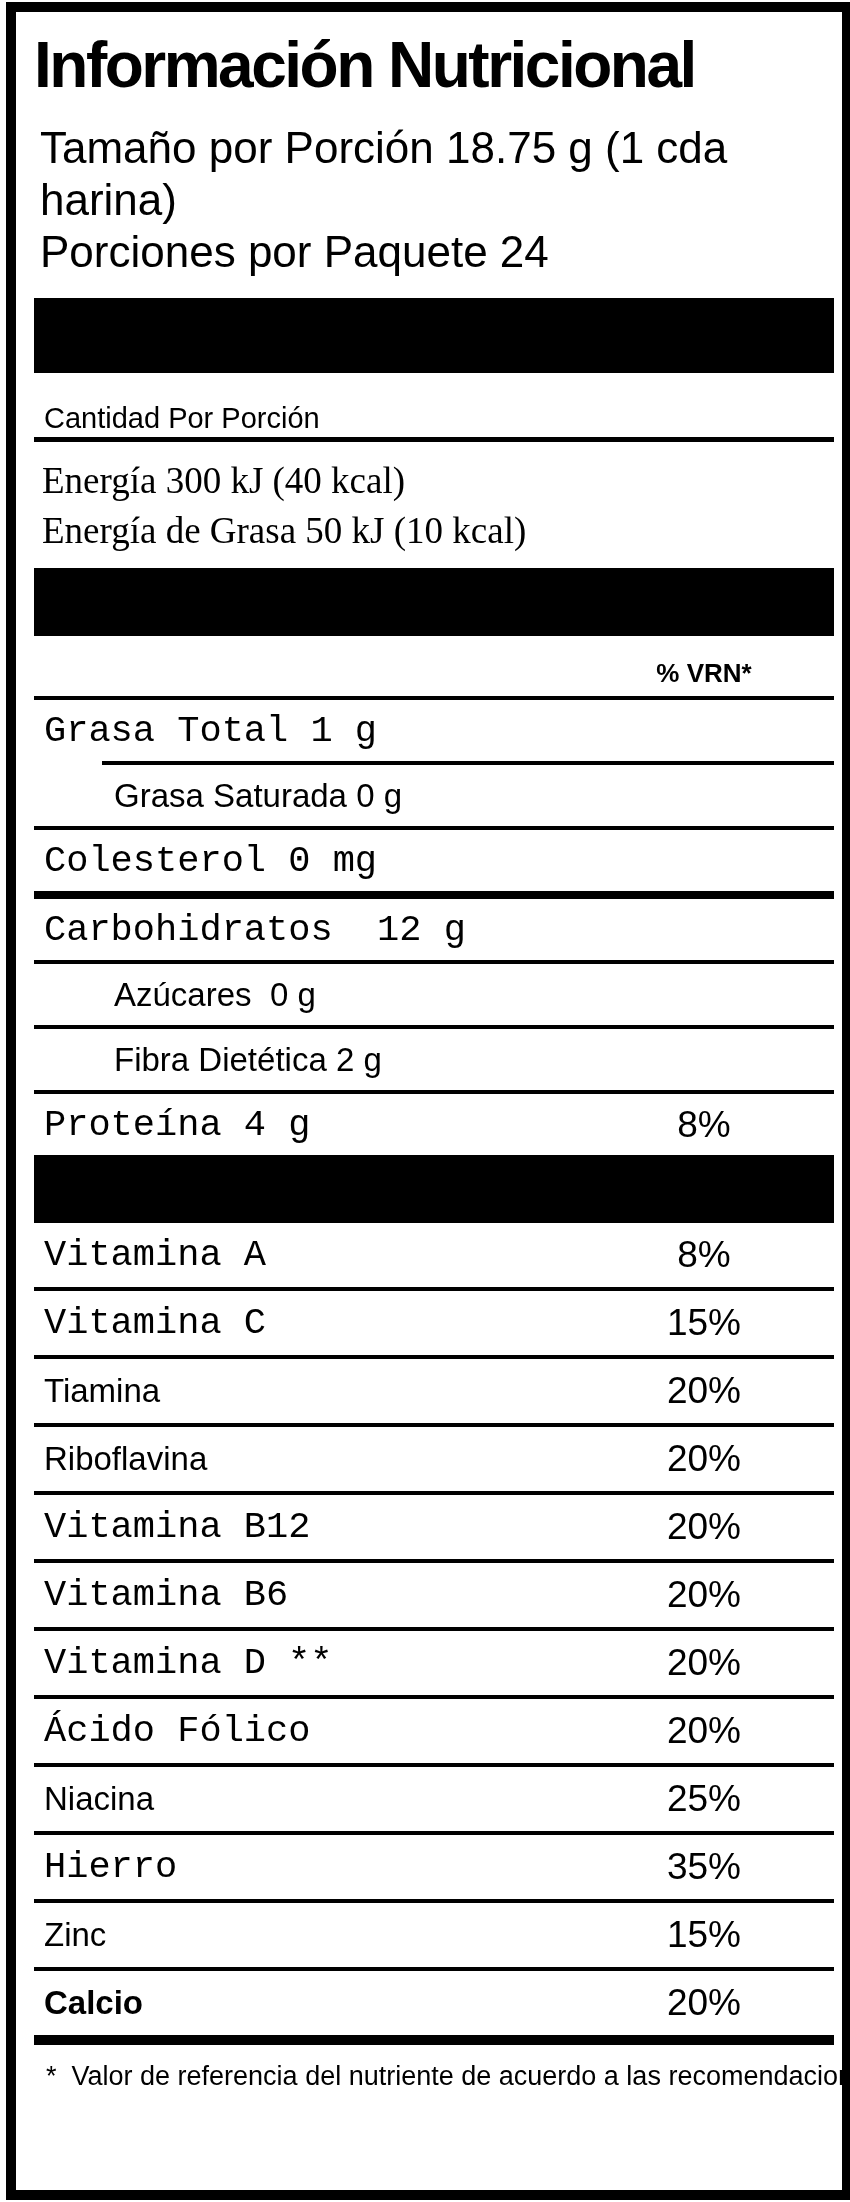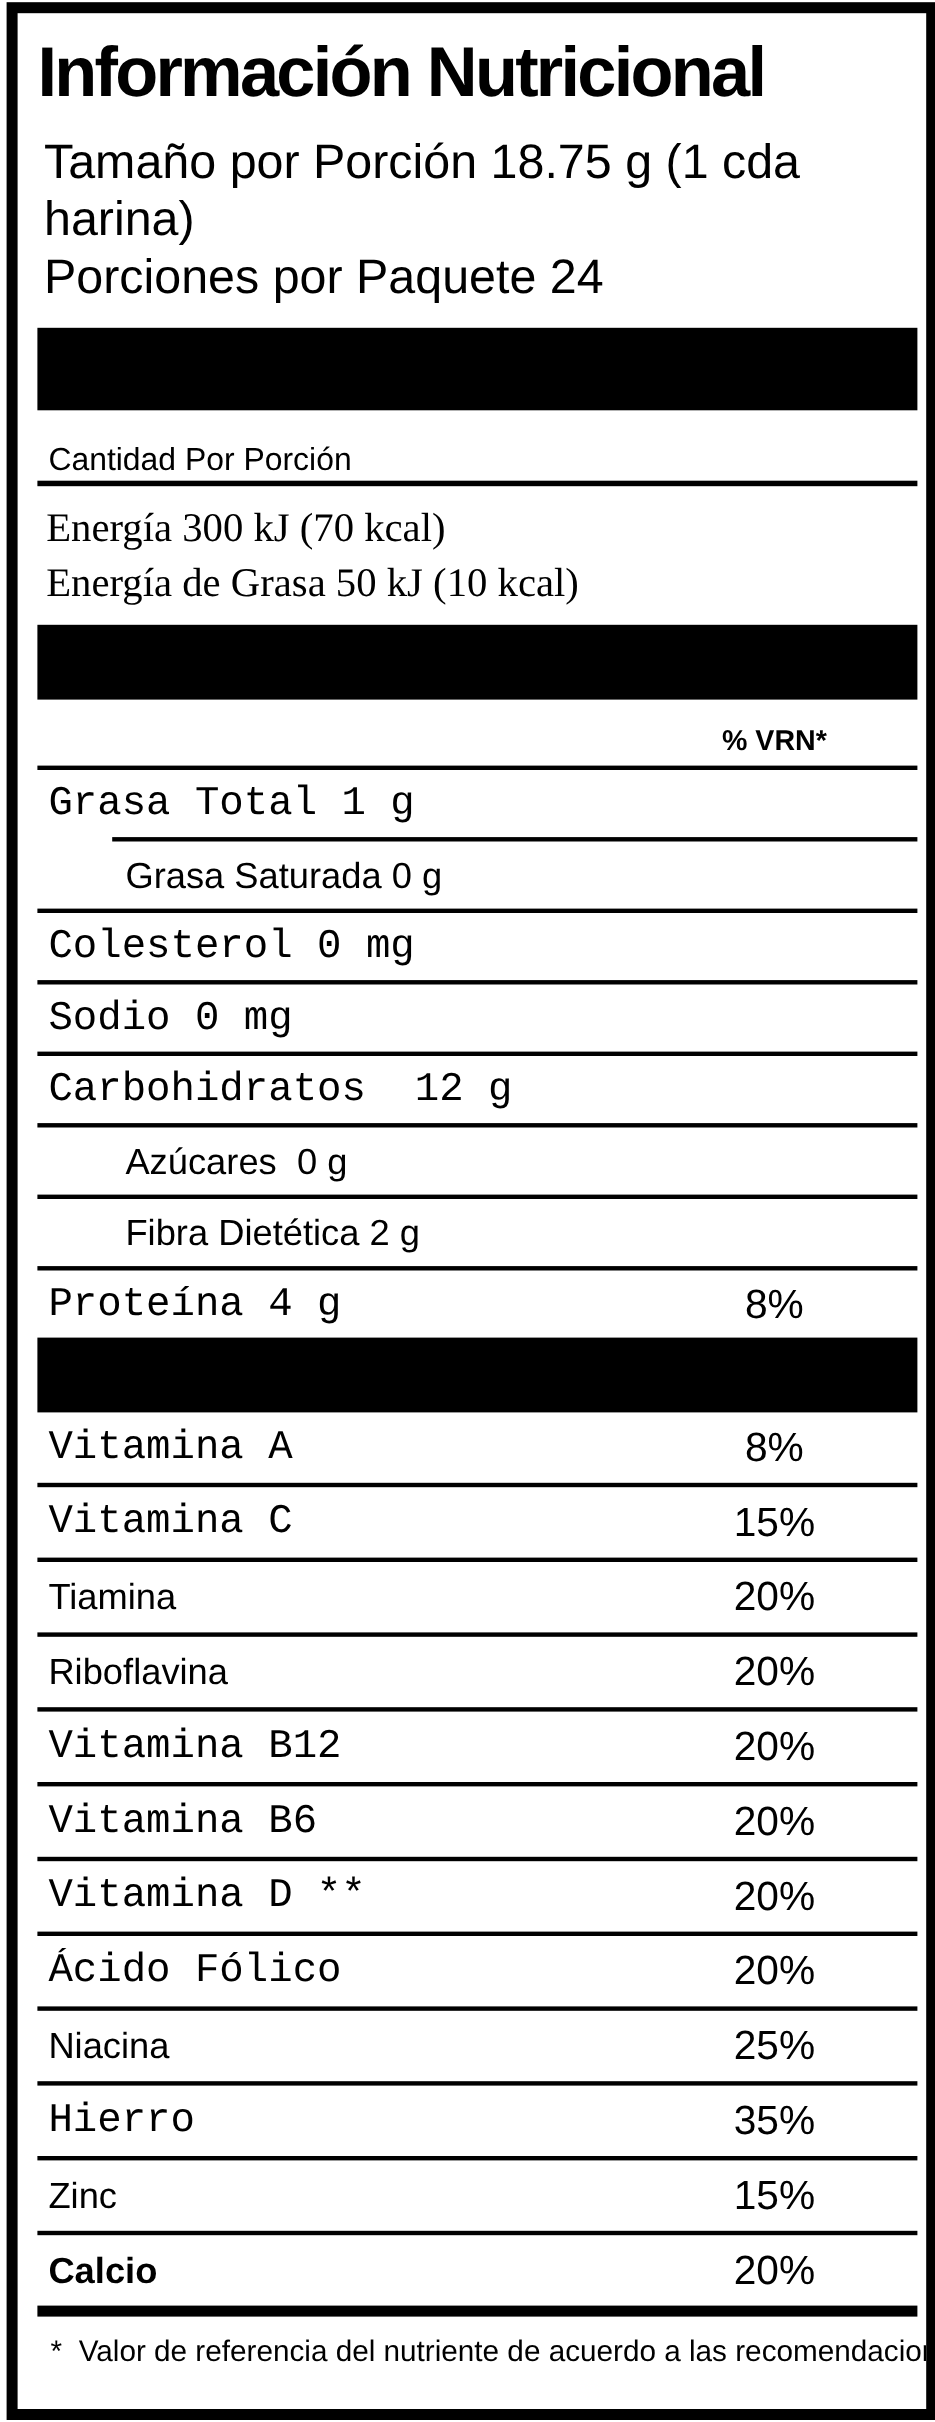--- a/index.html
+++ b/index.html
@@ -56,21 +56,21 @@
       <div>Tamaño por Porción 18.75 g (1 cda harina)</div>
       <div>Porciones por Paquete 24</div>
     </div>
 
     <div class="bar bar1"></div>
 
     <div class="cantidad">Cantidad Por Porción</div>
     <div class="rule rule5"></div>
 
     <div class="energy">
-      <div>Energía 300 kJ (70 kcal)</div>
+      <div>Energía 300 kJ (40 kcal)</div>
       <div>Energía de Grasa 50 kJ (10 kcal)</div>
     </div>
 
     <div class="bar bar2"></div>
 
     <div class="vrn-row">
       <div class="v vrn">% VRN*</div>
     </div>
     <div class="rule rule-vrn"></div>
 
@@ -83,24 +83,20 @@
         <div class="row sans indent">
           <span class="lab-wrap"><span class="lab">Grasa Saturada 0 g</span></span>
           <span class="v"></span>
         </div>
         <div class="rule"></div>
         <div class="row serif">
           <span class="lab-wrap"><span class="lab">Colesterol 0 mg</span></span>
           <span class="v"></span>
         </div>
         <div class="rule"></div>
-        <div class="row serif">
-          <span class="lab-wrap"><span class="lab">Sodio 0 mg</span></span>
-          <span class="v"></span>
-        </div>
         <div class="rule"></div>
         <div class="row serif">
           <span class="lab-wrap"><span class="lab">Carbohidratos&nbsp; 12 g</span></span>
           <span class="v"></span>
         </div>
         <div class="rule"></div>
         <div class="row sans indent">
           <span class="lab-wrap"><span class="lab">Azúcares&nbsp; 0 g</span></span>
           <span class="v"></span>
         </div>

